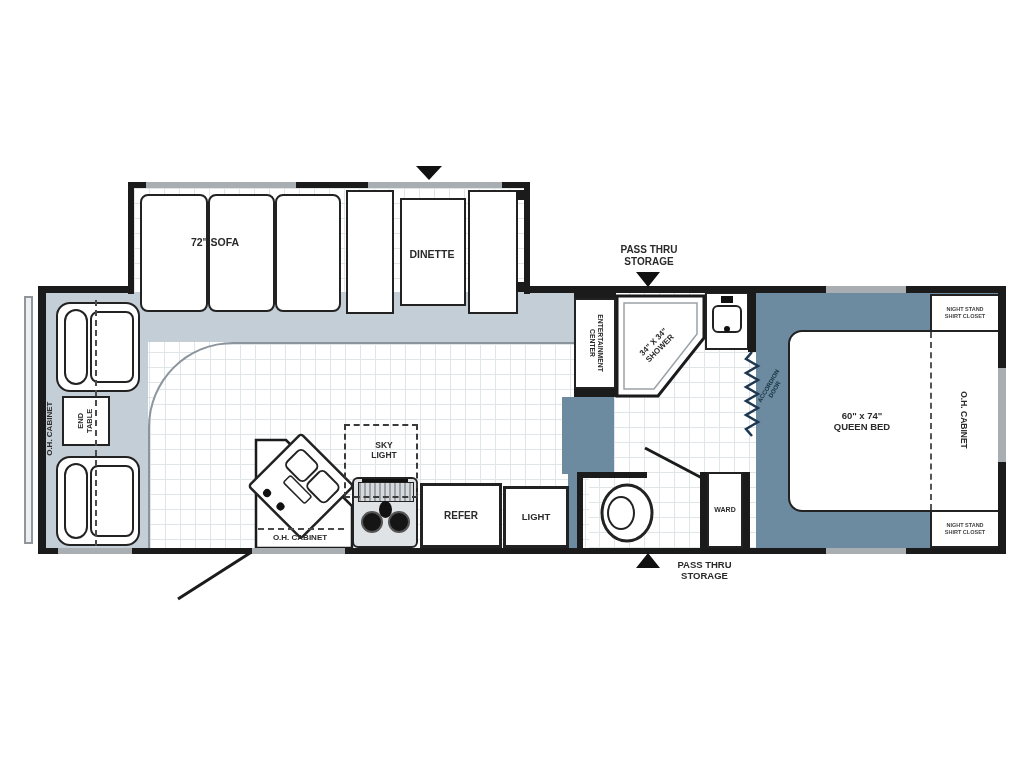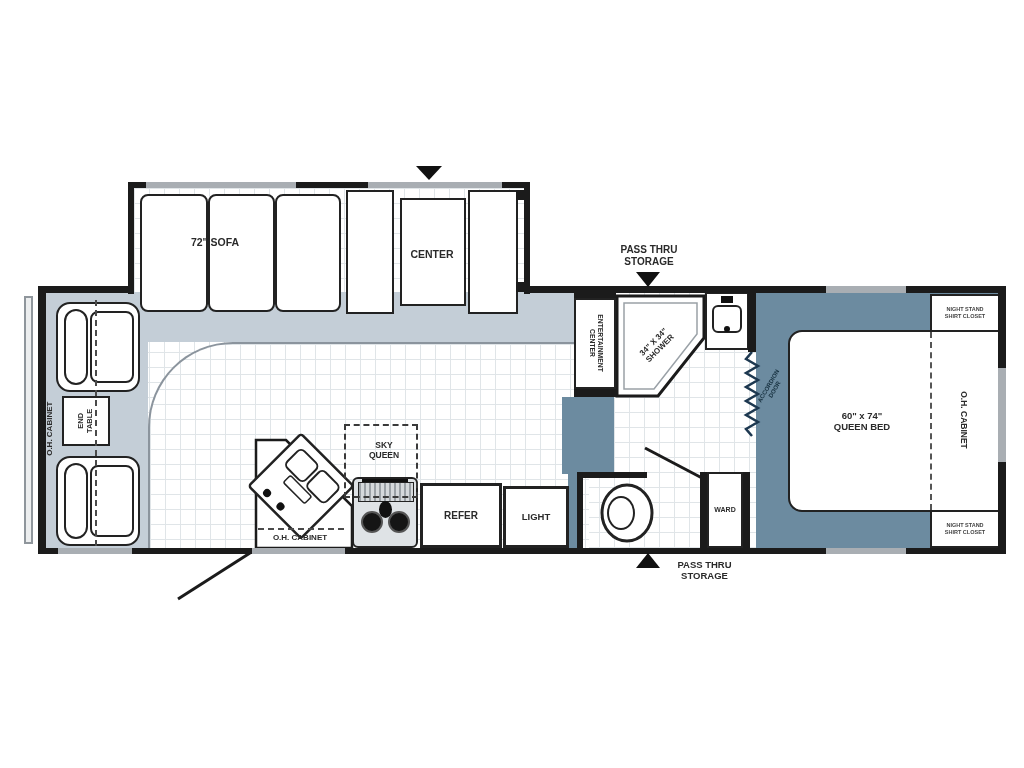--- a/index.html
+++ b/index.html
@@ -158,32 +158,32 @@
   <div class="abs win" style="left:998px;top:368px;width:8px;height:94px;"></div>
   <div class="abs win" style="left:252px;top:548px;width:93px;height:6px;"></div>
 
   <div class="abs" style="left:24px;top:296px;width:9px;height:248px;background:#eceeef;border:2px solid #8f969c;box-sizing:border-box;"></div>
 
   <div class="abs arrow-down" style="left:636px;top:272px;"></div>
   <div class="abs arrow-up" style="left:636px;top:553px;"></div>
   <div class="abs vent" style="left:416px;top:166px;"></div>
 
   <div class="abs lbl" style="left:150px;top:236px;width:130px;font-size:10.5px;">72" SOFA</div>
-  <div class="abs lbl" style="left:382px;top:248px;width:100px;font-size:10.5px;">CENTER</div>
+  <div class="abs lbl" style="left:382px;top:248px;width:100px;font-size:10.5px;">DINETTE</div>
   <div class="abs lbl" style="left:589px;top:244px;width:120px;font-size:10px;">PASS THRU
 STORAGE</div>
   <div class="abs lbl" style="left:647px;top:559px;width:115px;font-size:9.5px;">PASS THRU
 STORAGE</div>
   <div class="abs lbl rotm90" style="left:2px;top:424px;width:95px;font-size:8px;">O.H. CABINET</div>
   <div class="abs lbl rotm90" style="left:66px;top:412px;width:40px;font-size:7.5px;">END
 TABLE</div>
   <div class="abs lbl rot90" style="left:548px;top:335px;width:95px;font-size:6.8px;">ENTERTAINMENT
 CENTER</div>
   <div class="abs lbl rotm45" style="left:617px;top:336px;width:80px;font-size:8px;">34" X 34"
 SHOWER</div>
   <div class="abs lbl rotm60" style="left:740px;top:381px;width:64px;font-size:6px;color:#16303f;">ACCORDION
 DOOR</div>
   <div class="abs lbl rot90" style="left:914px;top:415px;width:100px;font-size:8.5px;">O.H. CABINET</div>
   <div class="abs lbl" style="left:356px;top:440px;width:56px;font-size:8.5px;">SKY
-QUEEN</div>
+LIGHT</div>
   <div class="abs lbl" style="left:246px;top:533px;width:108px;font-size:8px;">O.H. CABINET</div>
 
 </div>
 
 </body></html>

